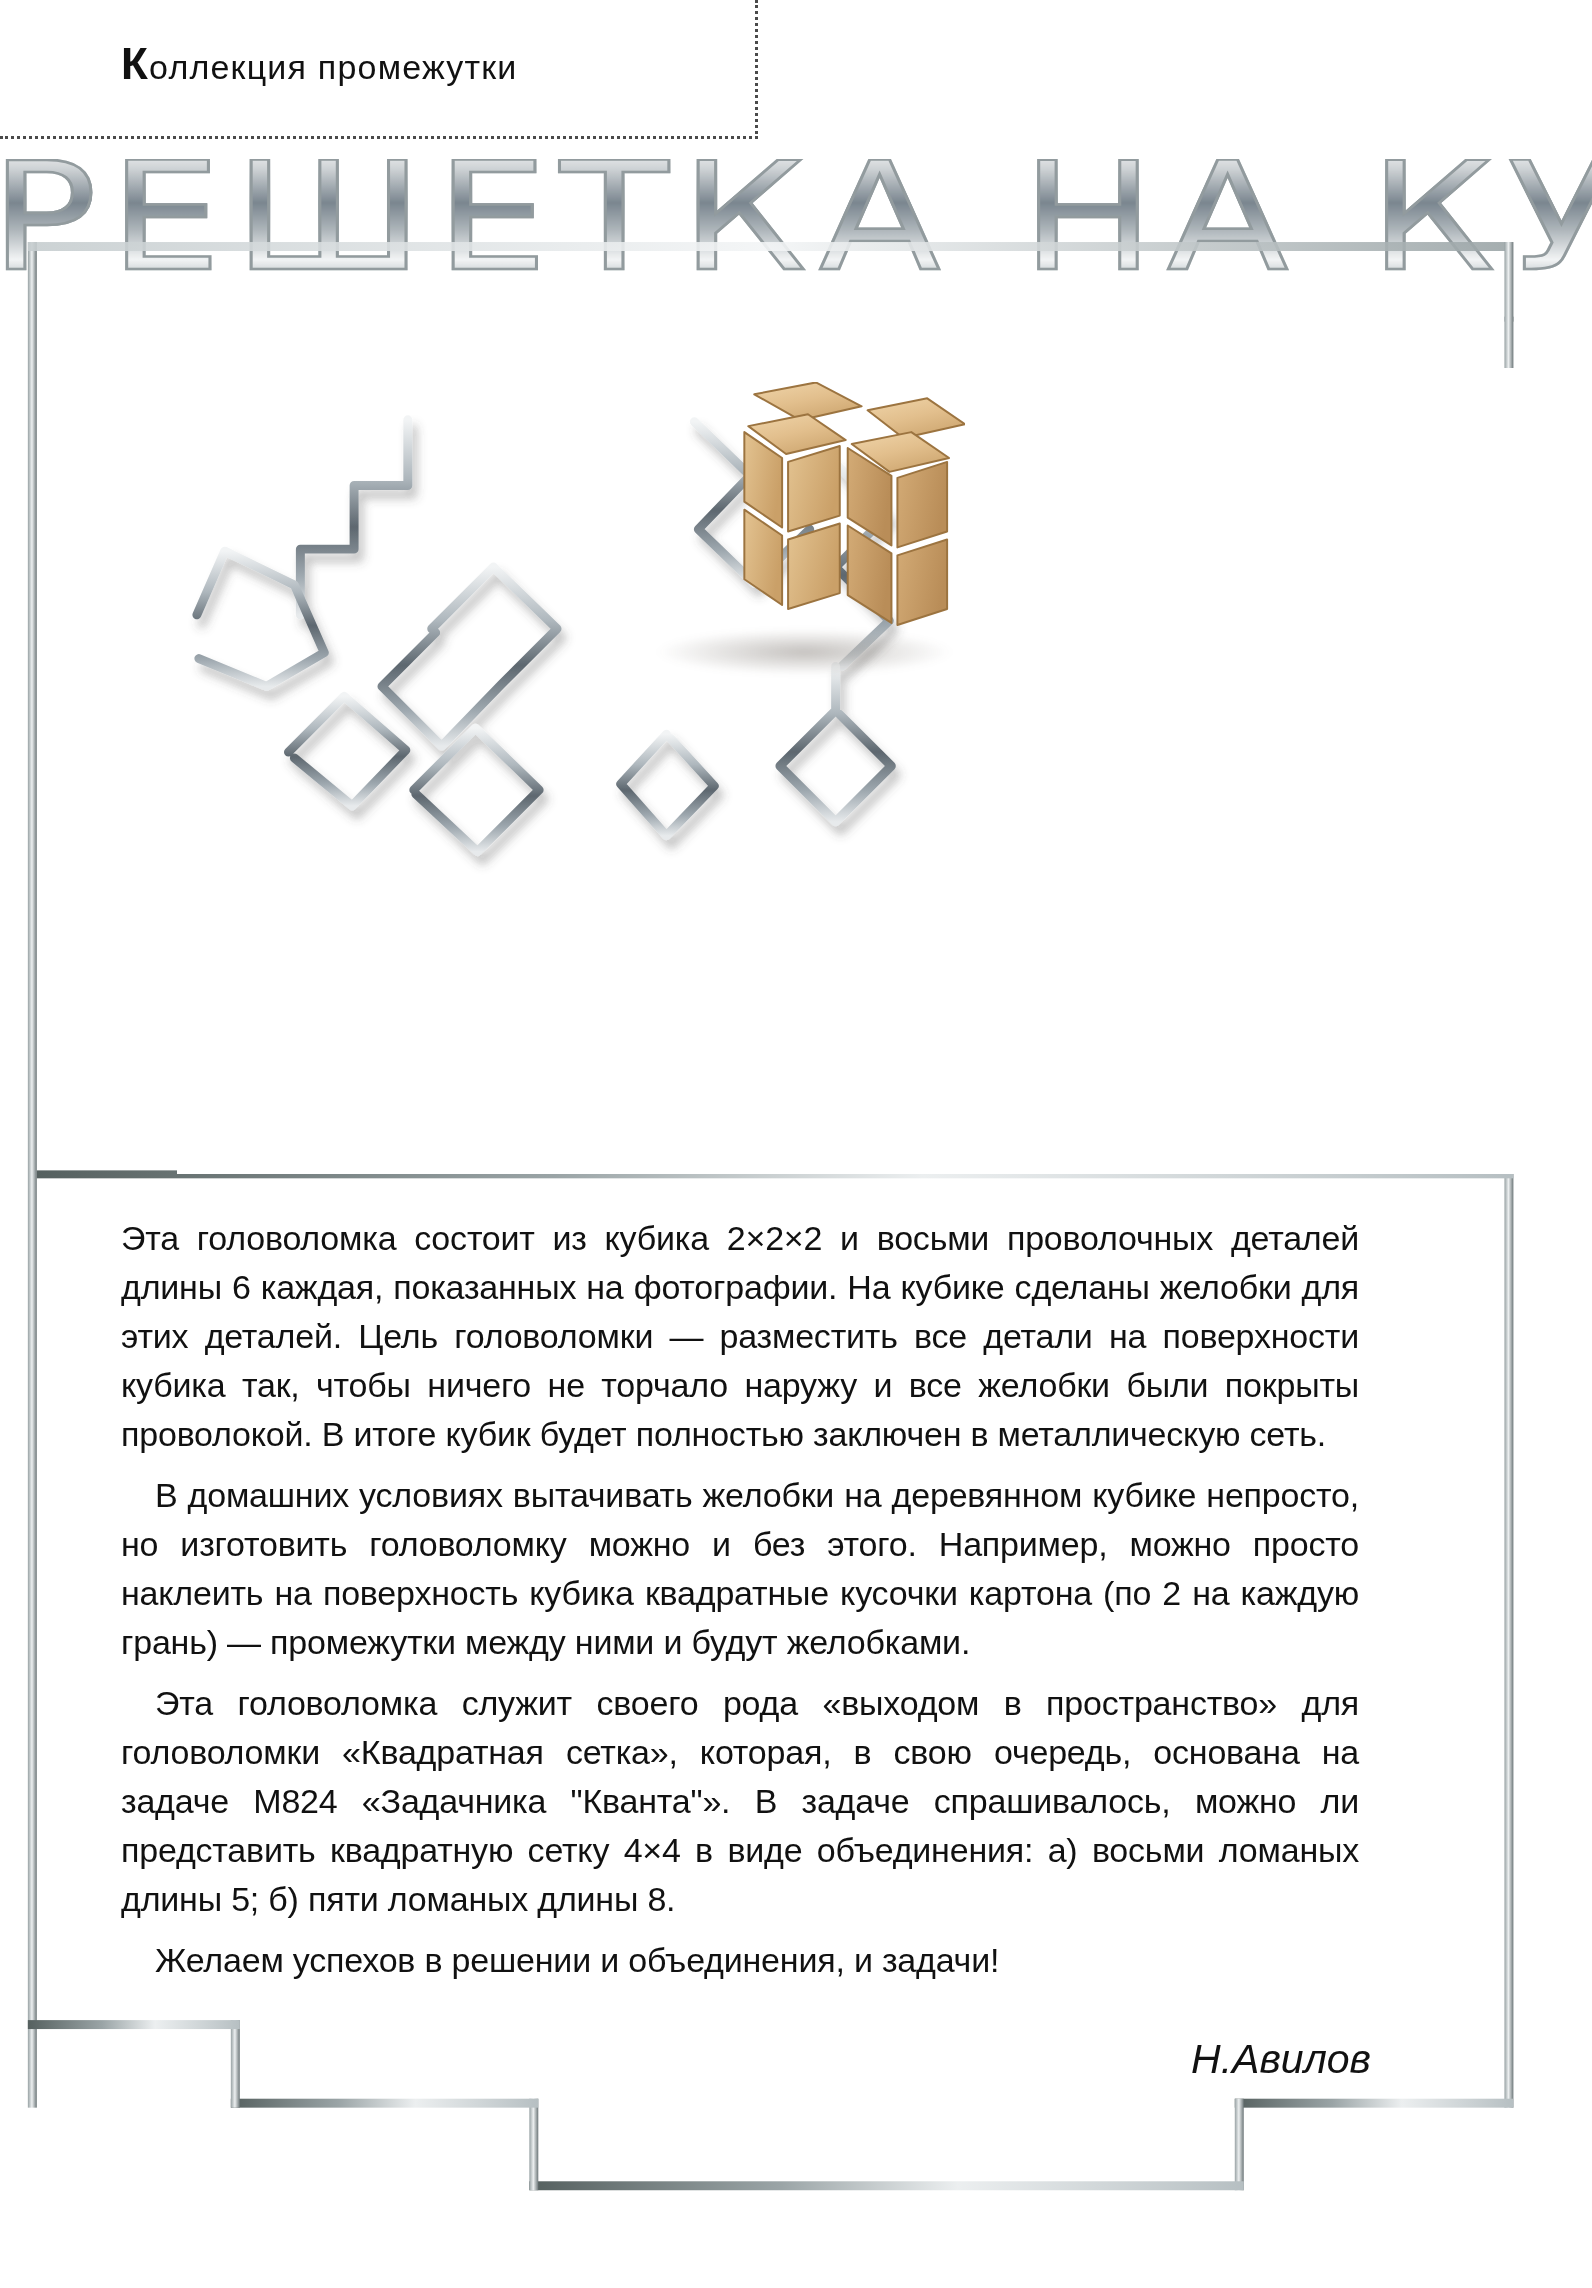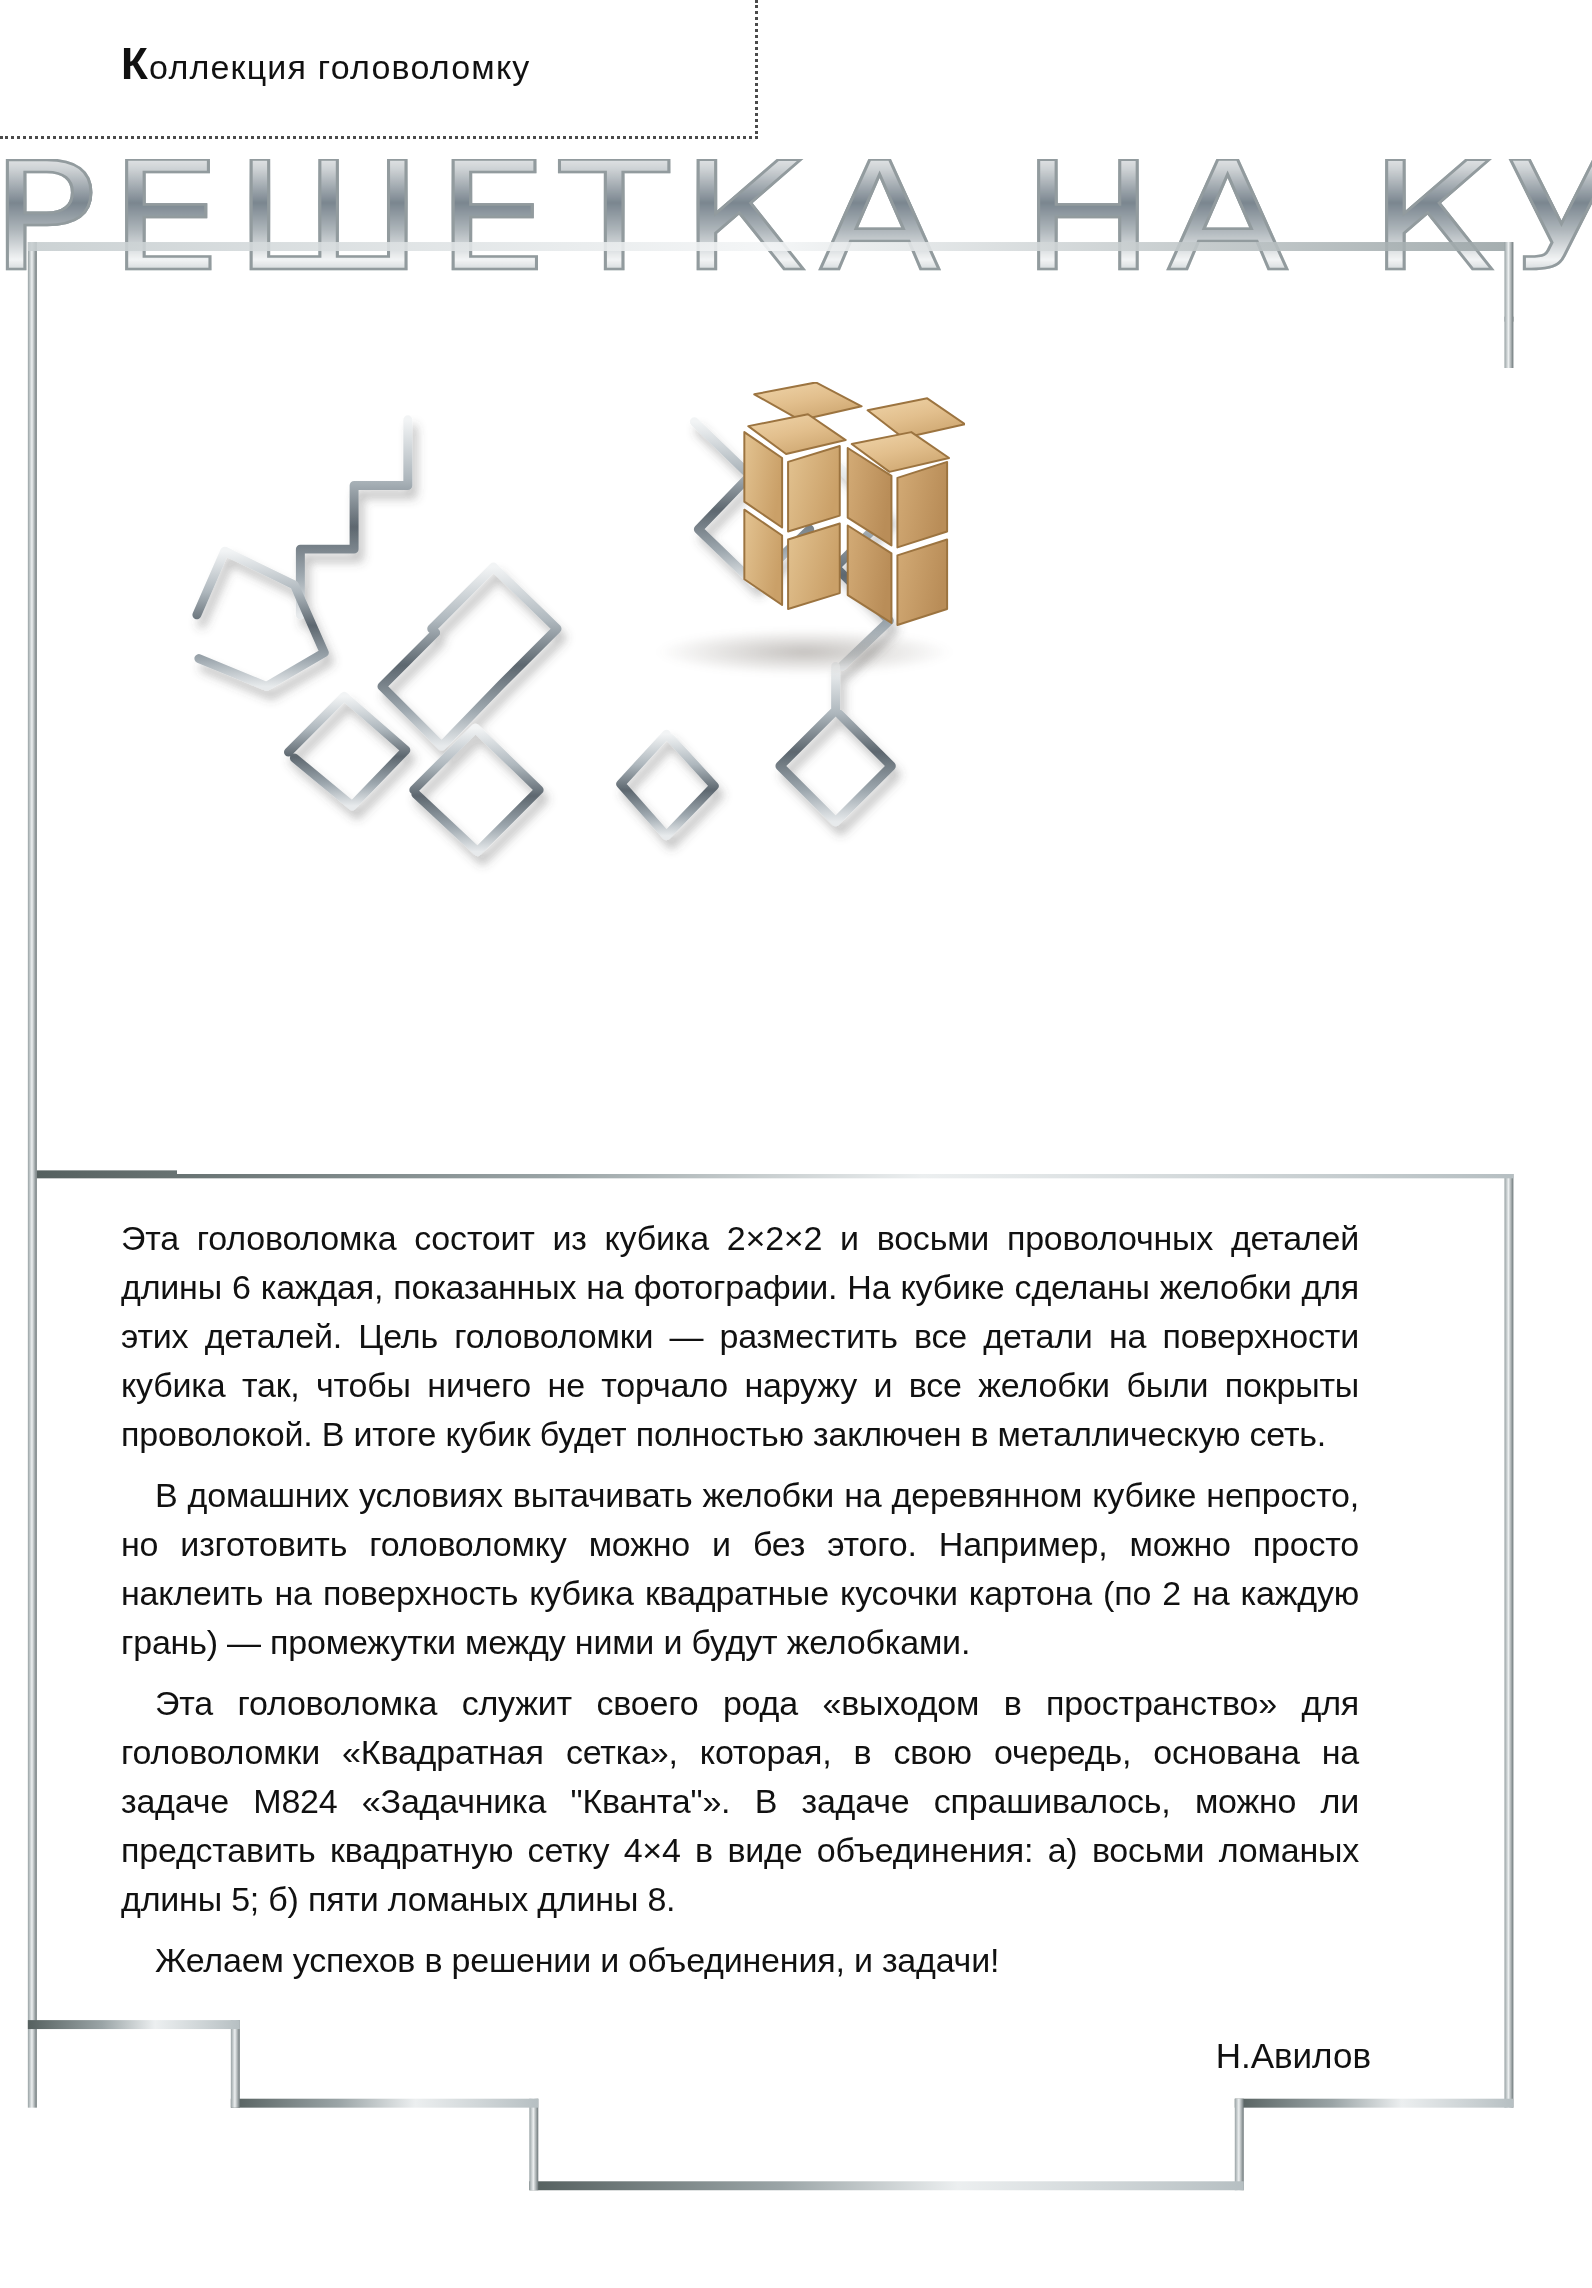--- a/index.html
+++ b/index.html
@@ -75,33 +75,34 @@
     font-size:34px;line-height:49px;
     text-align:justify;
     color:#111;
     letter-spacing:-0.2px;
   }
   .article p{margin:12px;text-indent:0;}
   .article p.ind{text-indent:34px;}
   .signature{
     position:absolute;left:109px;top:2036px;width:1262px;
     text-align:right;
-    font-size:35px;
+    font-style:italic;
+    font-size:41px;
     color:#111;
     font-family:"Liberation Sans","DejaVu Sans",sans-serif;
   }
 </style>
 </head>
 <body>
 
 <div class="page">
 
   <div class="kicker-box">
     <div class="kicker">
-      <span class="cap">К</span><span>оллекция головоломку</span>
+      <span class="cap">К</span><span>оллекция промежутки</span>
     </div>
   </div>
 
   <div class="headline-wrap">
     <div class="headline">РЕШЕТКА НА КУБЕ</div>
   </div>
 
   <div class="frame">
     <svg viewBox="0 0 1600 2300" xmlns="http://www.w3.org/2000/svg" aria-hidden="true">
       <defs>

